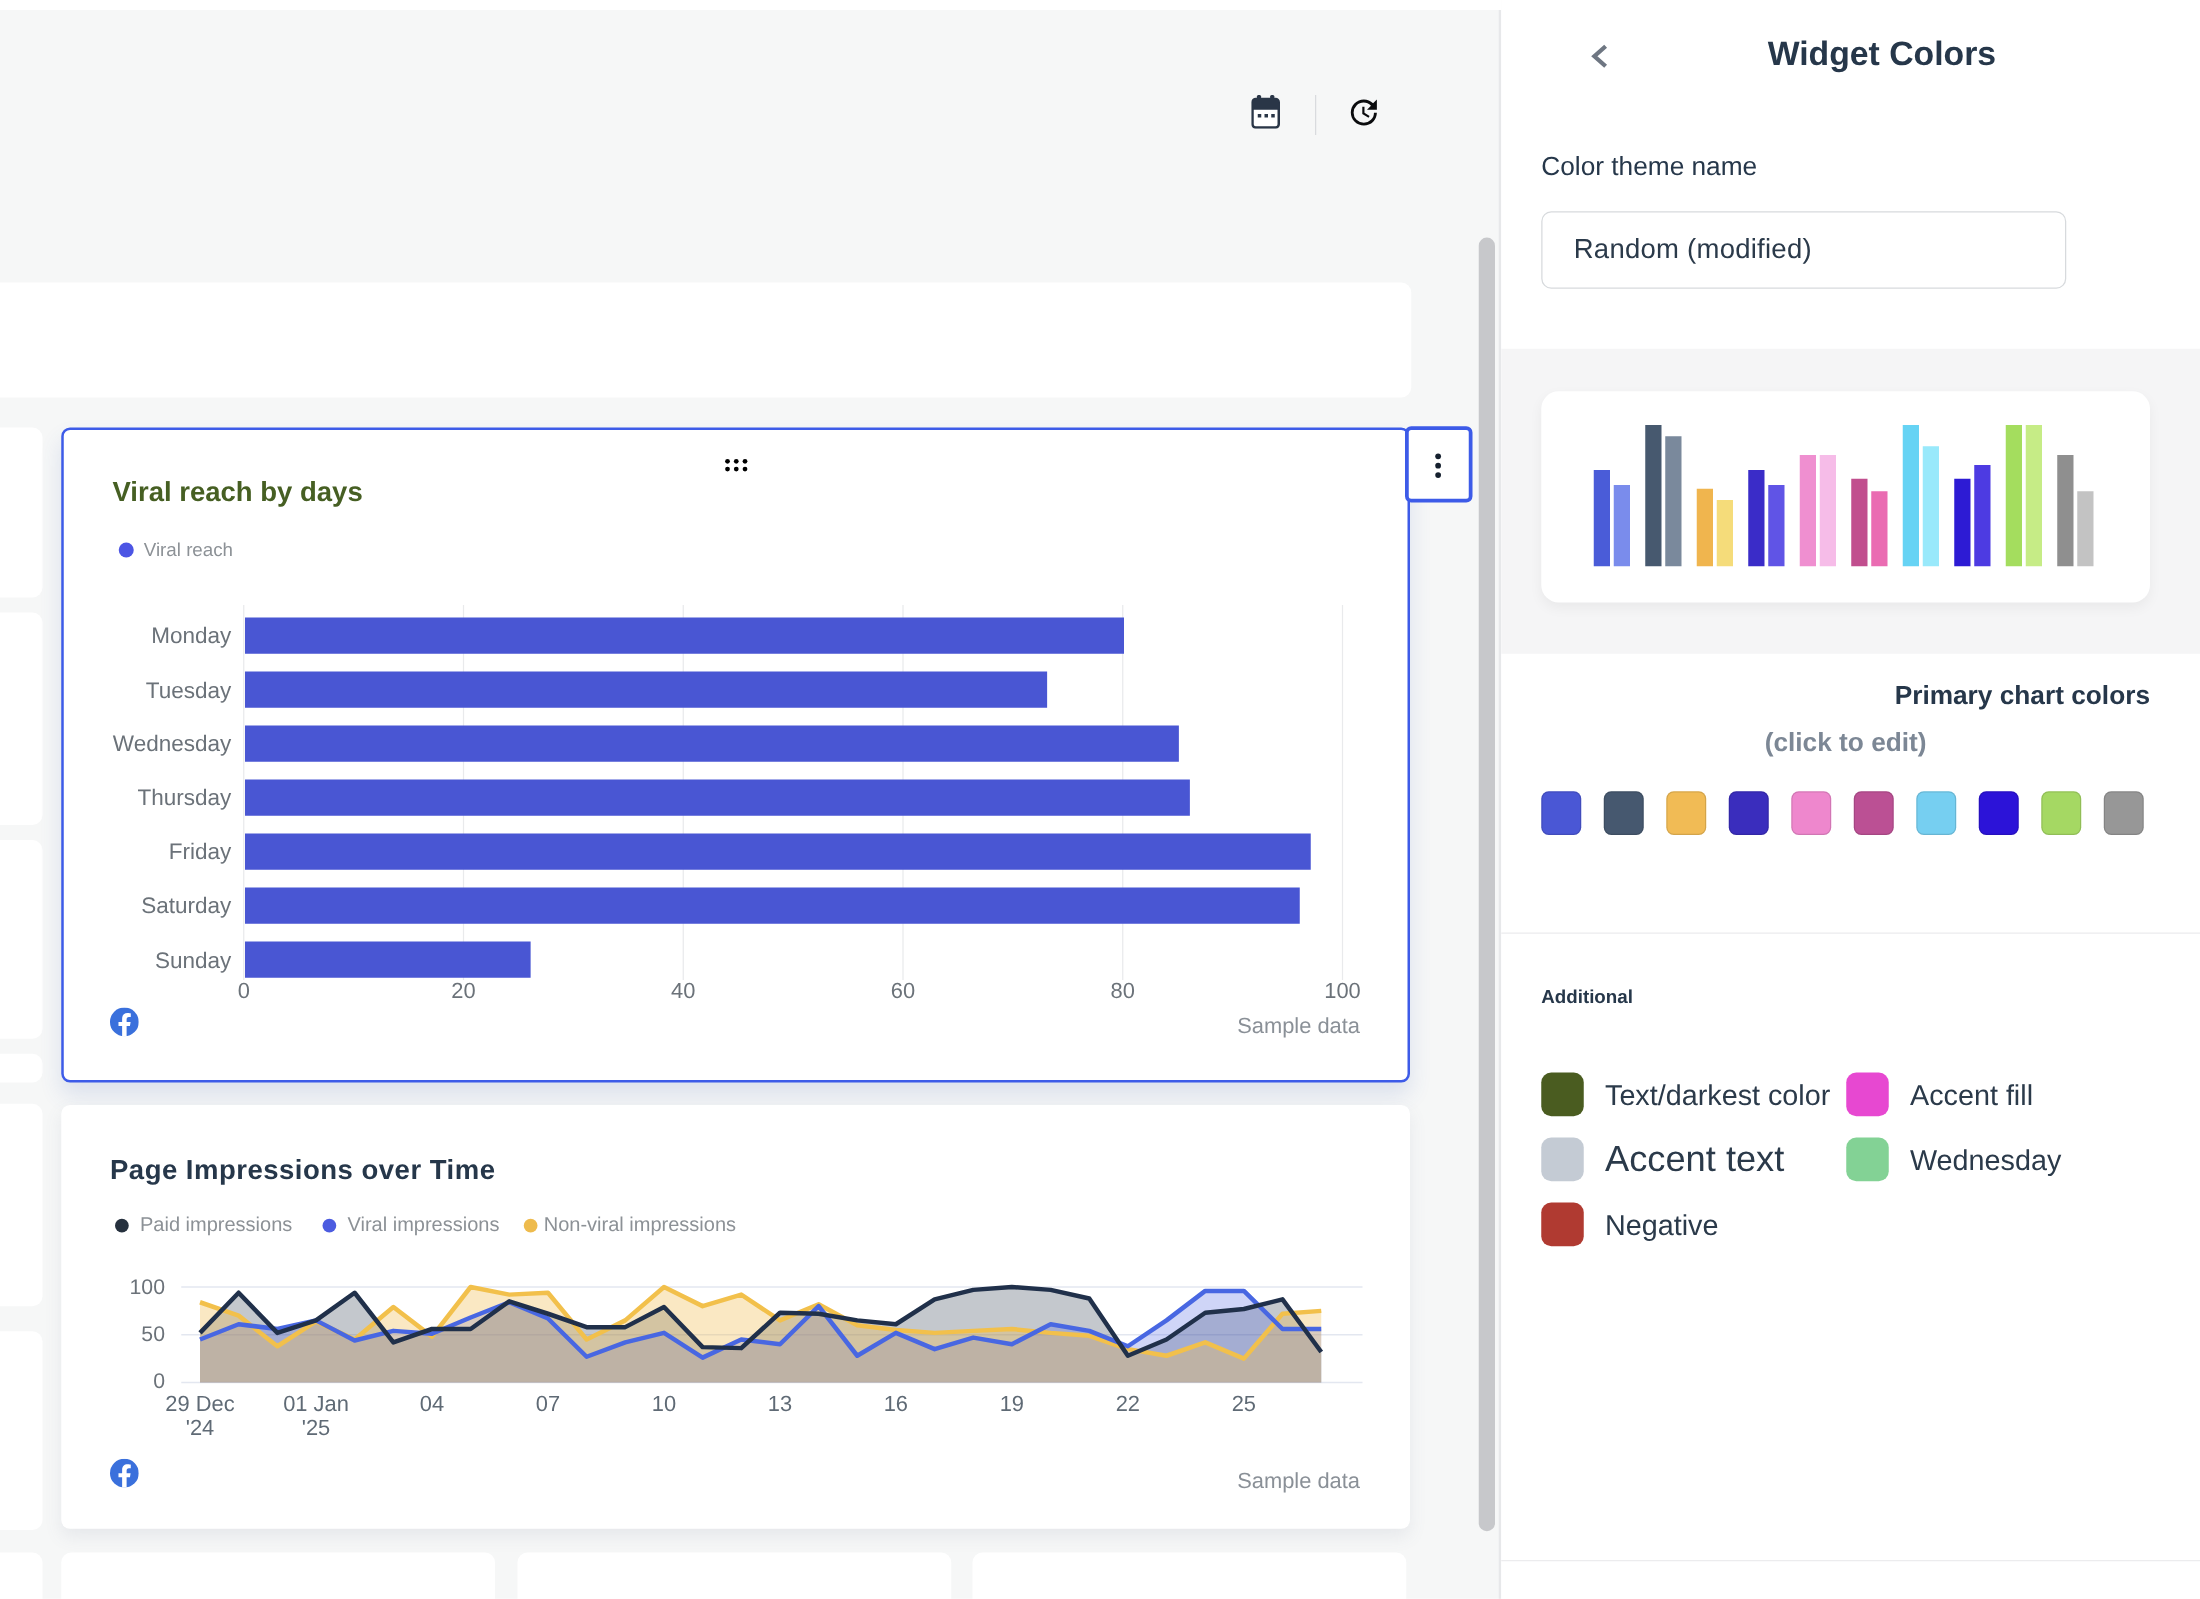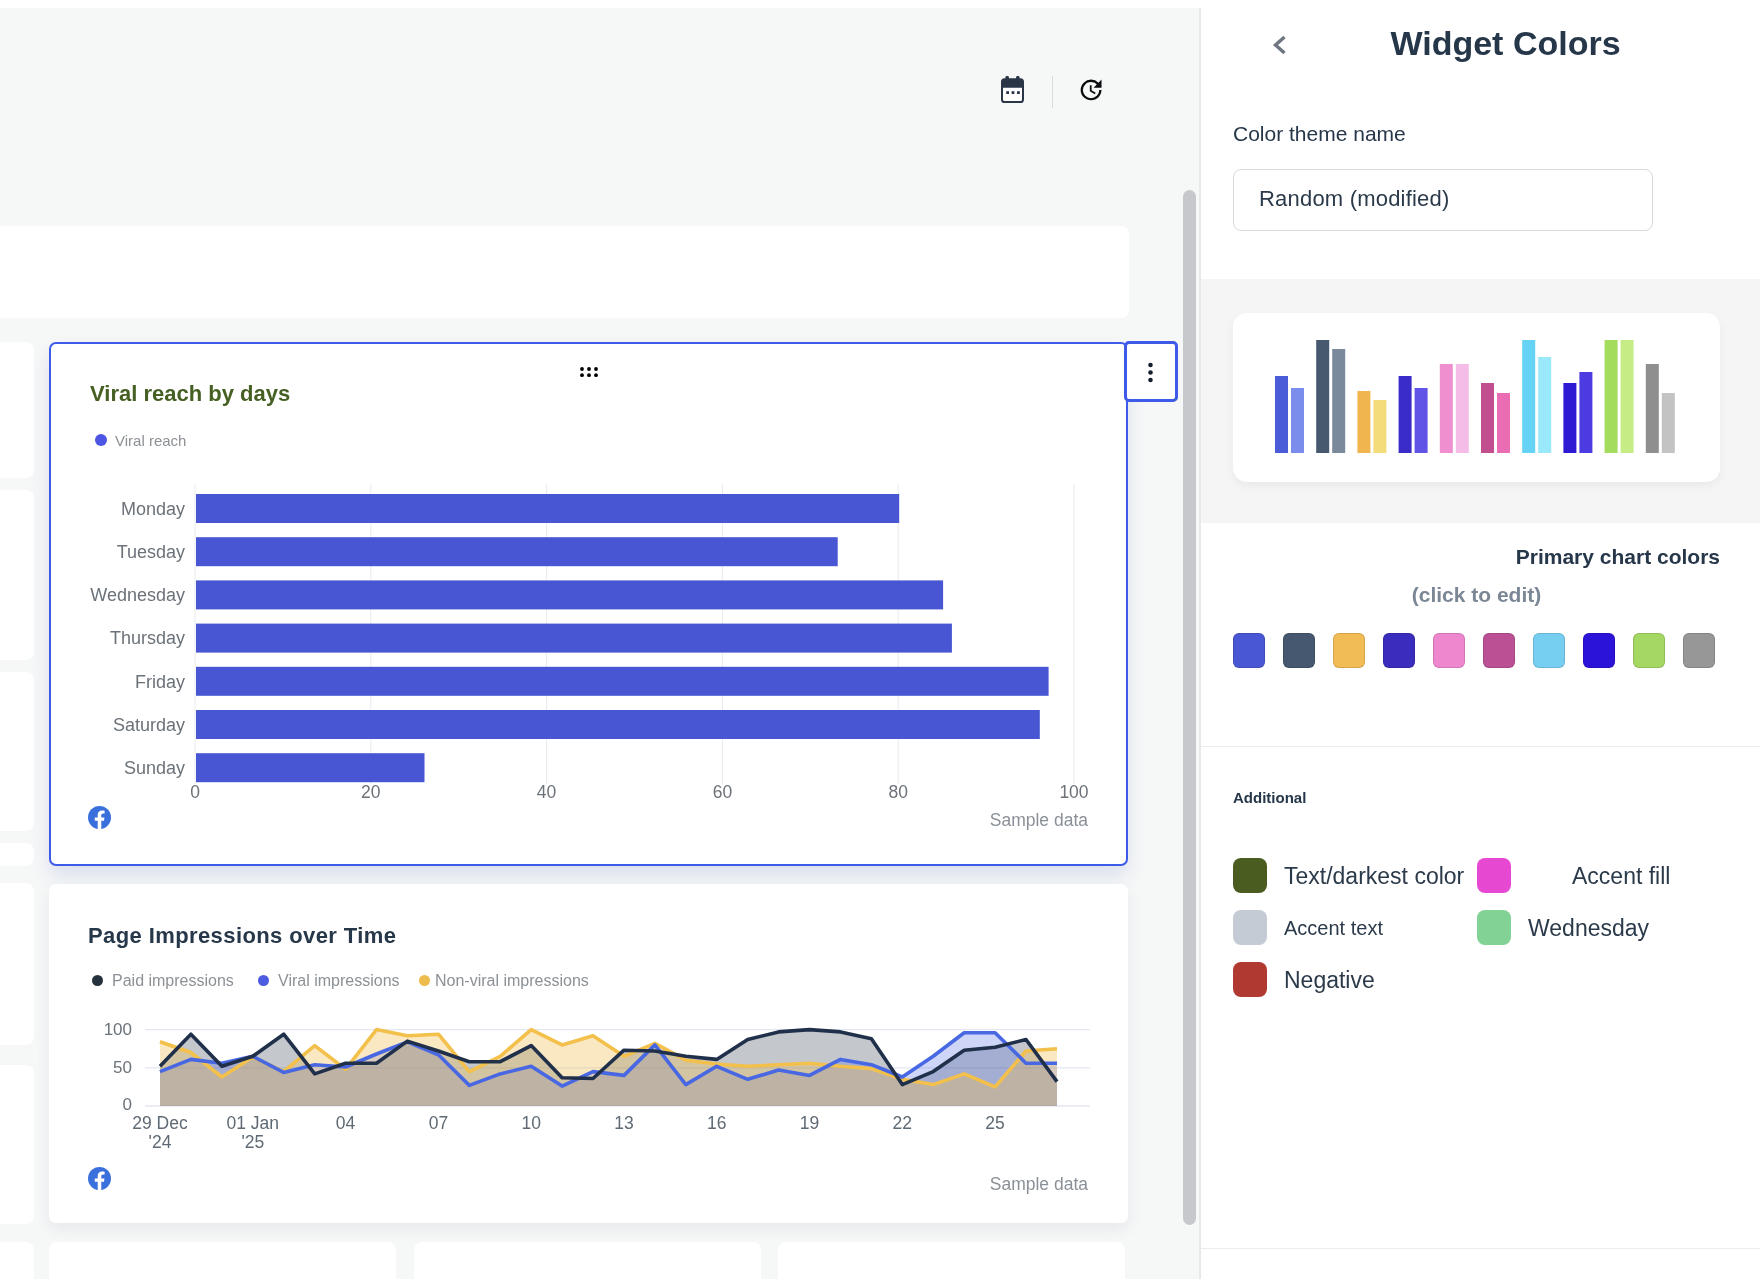--- a/index.html
+++ b/index.html
@@ -156,21 +156,21 @@
   <div class="card" style="left:778px;top:1242px;width:347px;height:60px;"></div>
 
   <div class="abs" style="left:1183px;top:190px;width:13px;height:1035px;background:#c7c8cb;border-radius:7px;"></div>
 </div>
 
 <div id="panel"></div>
 <div id="panelcontent">
   <svg class="abs" style="left:1271px;top:35px;" width="16" height="20" viewBox="0 0 16 20">
     <polyline points="13.5,2 4.5,10 13.5,18" fill="none" stroke="#6e7682" stroke-width="3.4"></polyline>
   </svg>
-  <div class="abs" style="left:1300px;top:26px;width:411px;text-align:center;font-size:34px;line-height:34px;font-weight:bold;color:#26374a;">Widget Colors</div>
+  <div class="abs" style="left:1300px;top:26px;width:411px;text-align:center;font-size:27px;line-height:34px;font-weight:bold;color:#26374a;">Widget Colors</div>
 
   <div class="abs" style="left:1233px;top:123px;font-size:21px;line-height:21px;font-weight:normal;color:#26374a;">Color theme name</div>
   <div class="abs" style="left:1233px;top:169px;width:420px;height:62px;border:1px solid #d7dadd;border-radius:8px;background:#fff;"></div>
   <div class="abs" style="left:1259px;top:188px;font-size:22px;line-height:22px;letter-spacing:0.2px;color:#2b3a4a;text-align:right;">Random (modified)</div>
 
   <div class="abs" style="left:1201px;top:279px;width:559px;height:244px;background:#f5f5f6;"></div>
   <div class="abs" style="left:1233px;top:313px;width:487px;height:169px;background:#fff;border-radius:14px;box-shadow:0 4px 10px rgba(0,0,0,0.05);"></div>
   <svg class="abs" style="left:1233px;top:313px;" width="487" height="169" viewBox="0 0 487 169">
     <rect x="42.0" y="63" width="13" height="77" fill="#4a5cd8"></rect>
     <rect x="58.0" y="75" width="13" height="65" fill="#7a8cec"></rect>
@@ -208,22 +208,22 @@
   <div class="abs" style="left:1633px;top:633px;width:32px;height:35px;background:#a5d863;border-radius:6px;box-shadow:inset 0 0 0 1px rgba(0,0,0,0.12);"></div>
   <div class="abs" style="left:1683px;top:633px;width:32px;height:35px;background:#979797;border-radius:6px;box-shadow:inset 0 0 0 1px rgba(0,0,0,0.12);"></div>
 
   <div class="abs" style="left:1201px;top:746px;width:559px;height:1px;background:#ececee;"></div>
 
   <div class="abs" style="left:1233px;top:787px;width:487px;font-size:15px;line-height:21px;font-weight:bold;color:#26374a;">Additional</div>
 
   <div class="abs" style="left:1233px;top:858px;width:34px;height:35px;background:#4a5c20;border-radius:8px;"></div>
   <div class="abs" style="left:1284px;top:863px;font-size:23px;line-height:26px;color:#2b3a4a;">Text/darkest color</div>
   <div class="abs" style="left:1477px;top:858px;width:34px;height:35px;background:#e748d1;border-radius:8px;"></div>
-  <div class="abs" style="left:1528px;top:863px;font-size:23px;line-height:26px;color:#2b3a4a;margin-left:44px;">Accent fill</div>
+  <div class="abs" style="left:1528px;top:863px;font-size:23px;line-height:26px;color:#2b3a4a;">Accent fill</div>
   <div class="abs" style="left:1233px;top:910px;width:34px;height:35px;background:#c4cbd4;border-radius:8px;"></div>
-  <div class="abs" style="left:1284px;top:915px;font-size:20px;line-height:26px;color:#2b3a4a;">Accent text</div>
+  <div class="abs" style="left:1284px;top:915px;font-size:29px;line-height:26px;color:#2b3a4a;">Accent text</div>
   <div class="abs" style="left:1477px;top:910px;width:34px;height:35px;background:#83d295;border-radius:8px;"></div>
   <div class="abs" style="left:1528px;top:915px;font-size:23px;line-height:26px;color:#2b3a4a;">Wednesday</div>
   <div class="abs" style="left:1233px;top:962px;width:34px;height:35px;background:#b03a31;border-radius:8px;"></div>
   <div class="abs" style="left:1284px;top:967px;font-size:23px;line-height:26px;color:#2b3a4a;">Negative</div>
 
   <div class="abs" style="left:1201px;top:1248px;width:559px;height:1px;background:#ececee;"></div>
 </div>
 
 </body></html>

